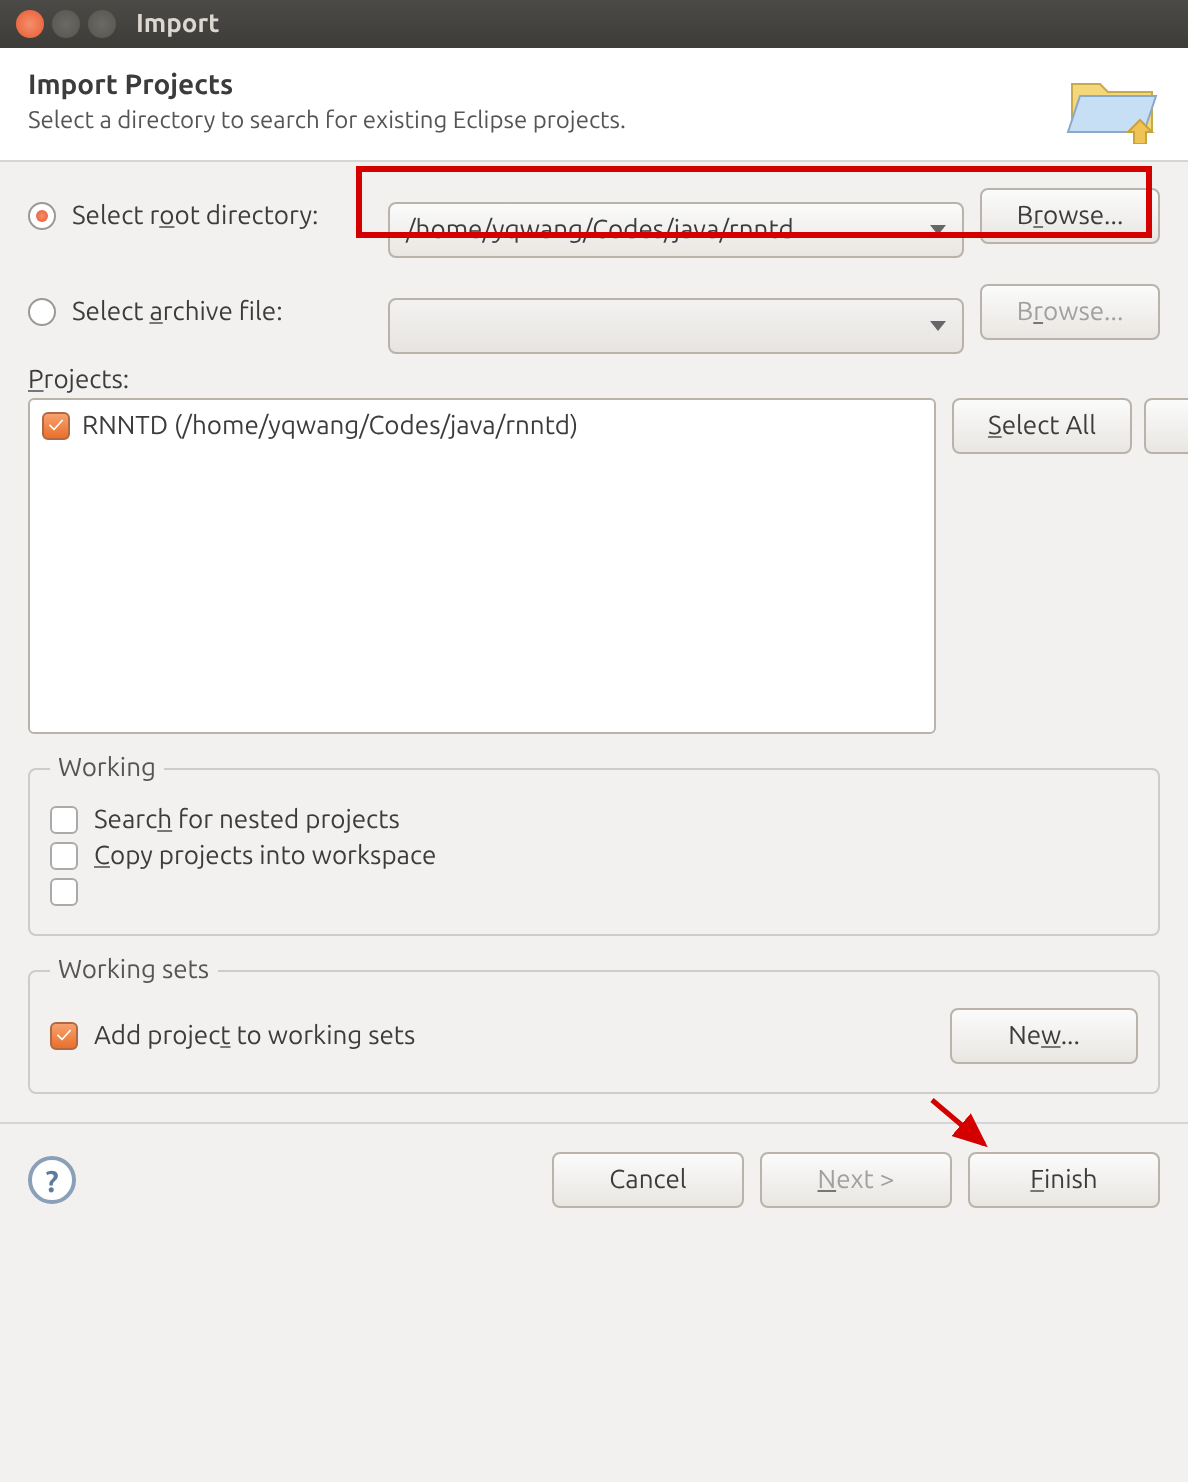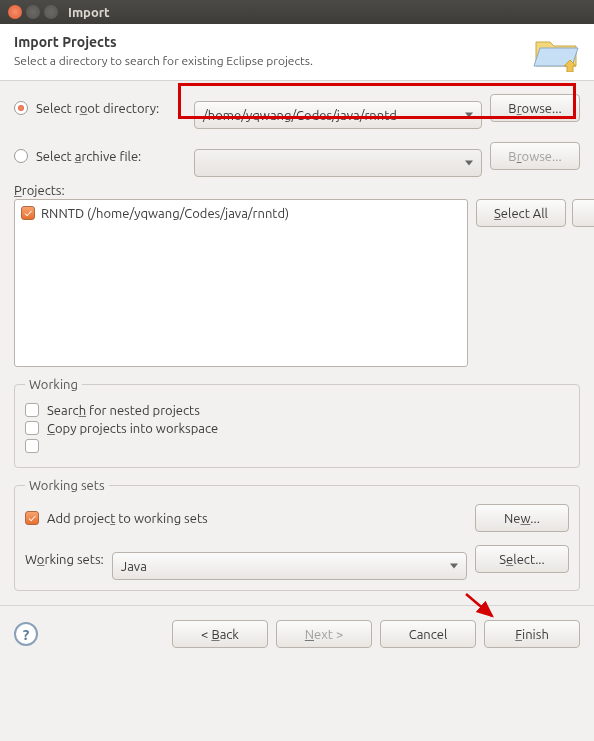--- a/index.html
+++ b/index.html
@@ -262,49 +262,32 @@
         <span>
           <span>Add projec<span class="underline">t</span> to working sets</span>
           
         </span>
       </div>
       <div class="btn" style="min-width:94px;">
         <span>Ne<span class="underline">w</span>...</span>
 
       </div>
     </div>
-    <div class="ws-row">
-      <span>
-        W<span class="underline">o</span>rking sets:
-        
-      </span>
-      <div class="combo">
-        <span>Java</span>
-      </div>
-      <div class="btn" style="min-width:94px;">
-        <span>S<span class="underline">e</span>lect...</span>
-
-      </div>
-    </div>
   </fieldset>
 </div>
 
 <div class="bottombar">
   <span class="help">?</span>
   <span class="spacer"></span>
   <div class="btn" style="min-width:96px;">
-    <span>&lt; <span class="underline">B</span>ack</span>
-
+    <span>Cancel</span>
   </div>
   <div class="btn disabled" style="min-width:96px;">
     <span><span class="underline">N</span>ext &gt;</span>
 
-  </div>
-  <div class="btn" style="min-width:96px;">
-    <span>Cancel</span>
   </div>
   <div class="btn" style="min-width:96px;">
     <span><span class="underline">F</span>inish</span>
 
   </div>
 
   <svg class="arrow-svg" style="right:92px; top:-14px;" width="40" height="30">
     <defs>
       <marker id="ah" markerWidth="8" markerHeight="8" refX="6" refY="3" orient="auto">
         <path d="M0,0 L7,3 L0,6 z" fill="#d40000"></path>

